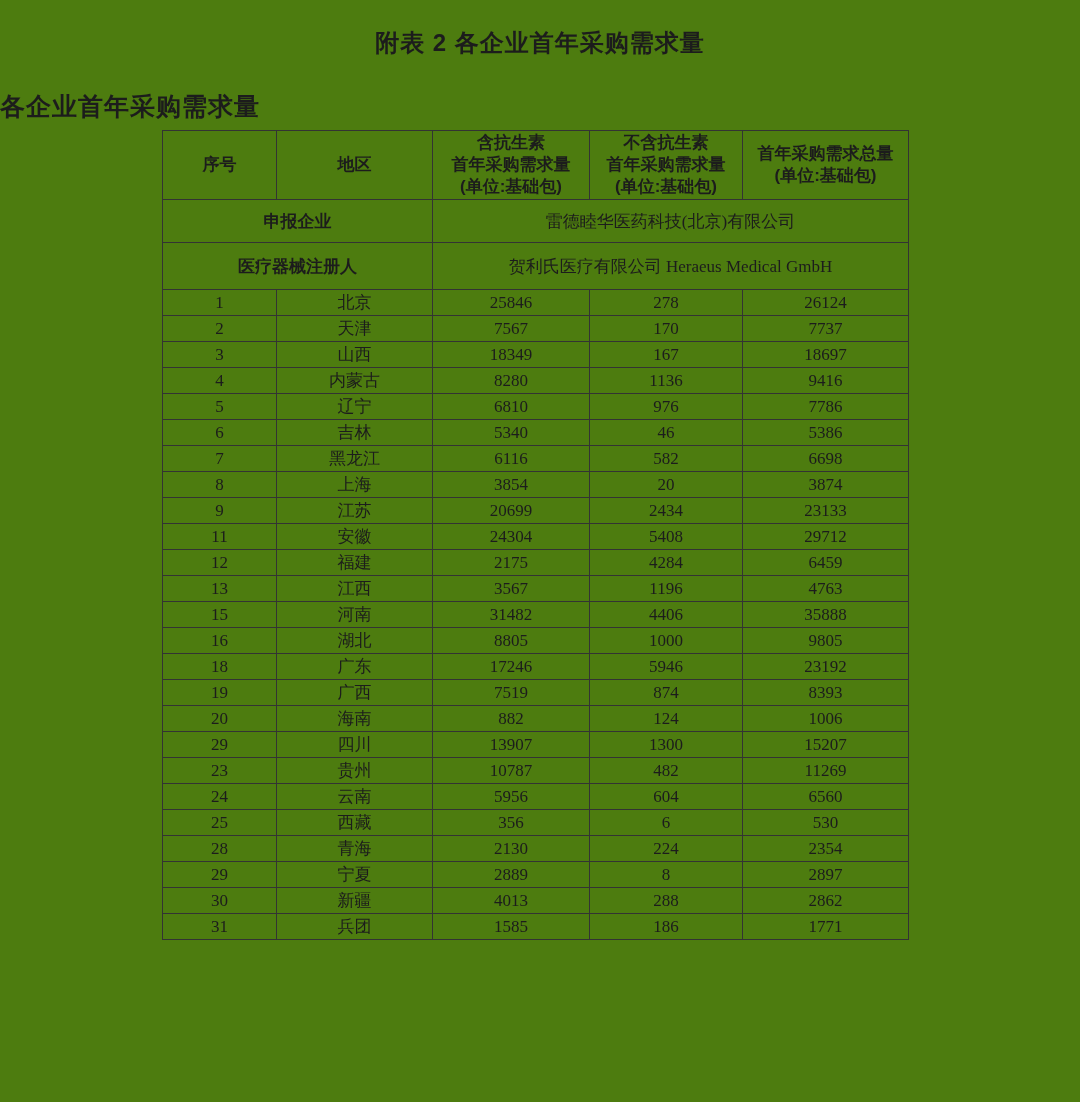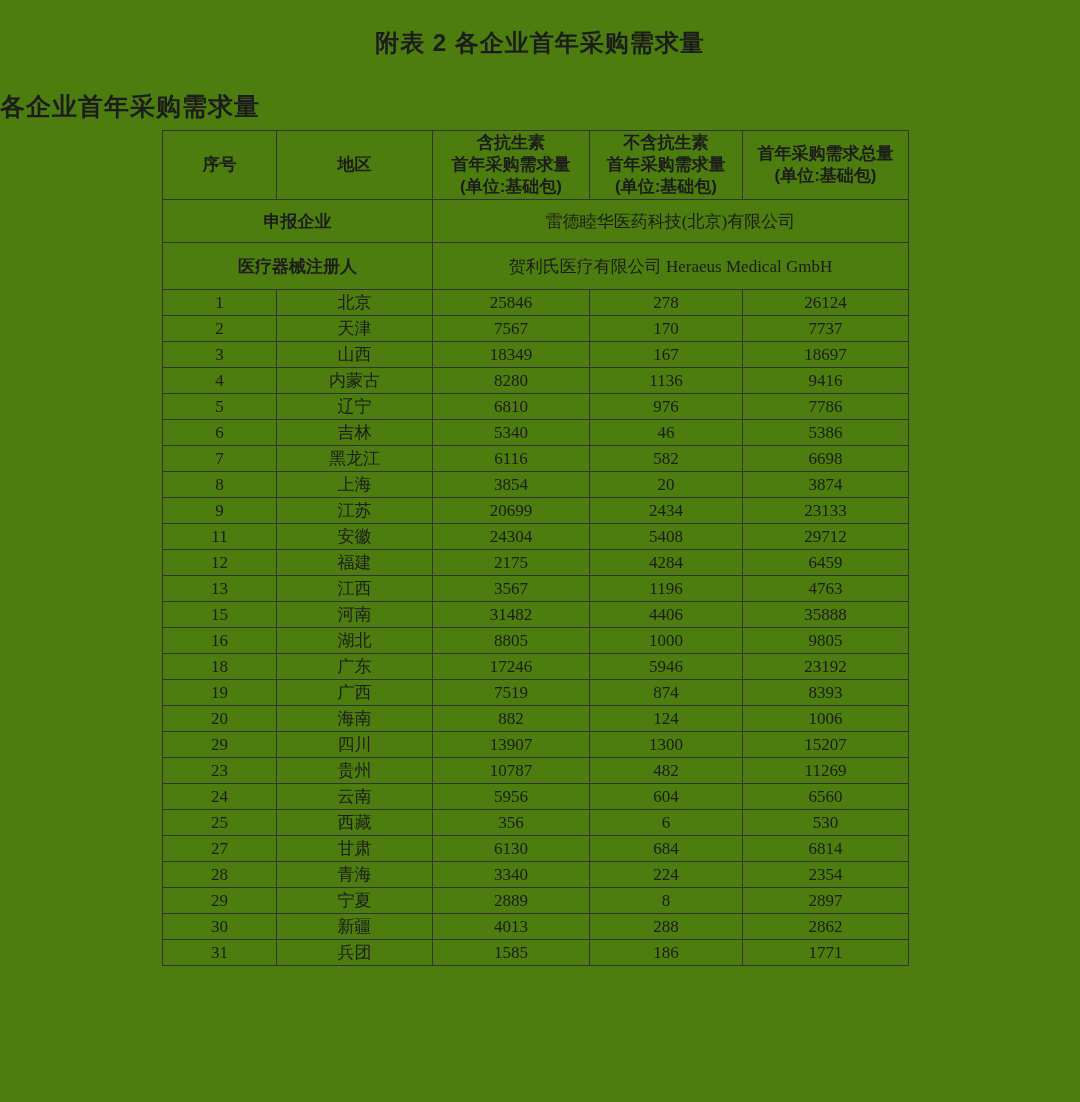--- a/index.html
+++ b/index.html
@@ -259,30 +259,23 @@
           <td>6560</td>
         </tr>
         <tr class="data-row">
           <td>25</td>
           <td>西藏</td>
           <td>356</td>
           <td>6</td>
           <td>530</td>
         </tr>
         <tr class="data-row">
-          <td>27</td>
-          <td>甘肃</td>
-          <td>6130</td>
-          <td>684</td>
-          <td>6814</td>
-        </tr>
-        <tr class="data-row">
           <td>28</td>
           <td>青海</td>
-          <td>3340</td>
+          <td>2130</td>
           <td>224</td>
           <td>2354</td>
         </tr>
         <tr class="data-row">
           <td>29</td>
           <td>宁夏</td>
           <td>2889</td>
           <td>8</td>
           <td>2897</td>
         </tr>

